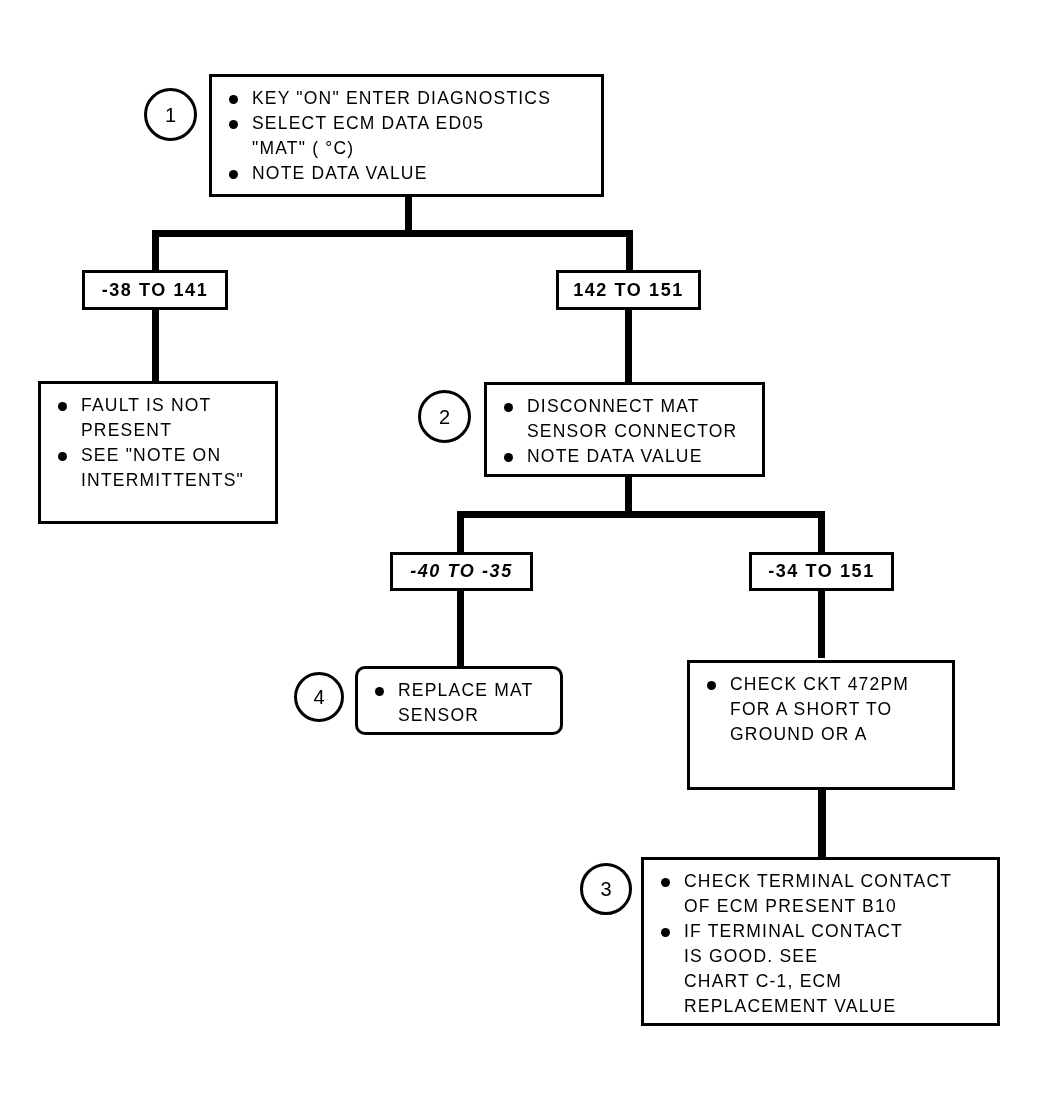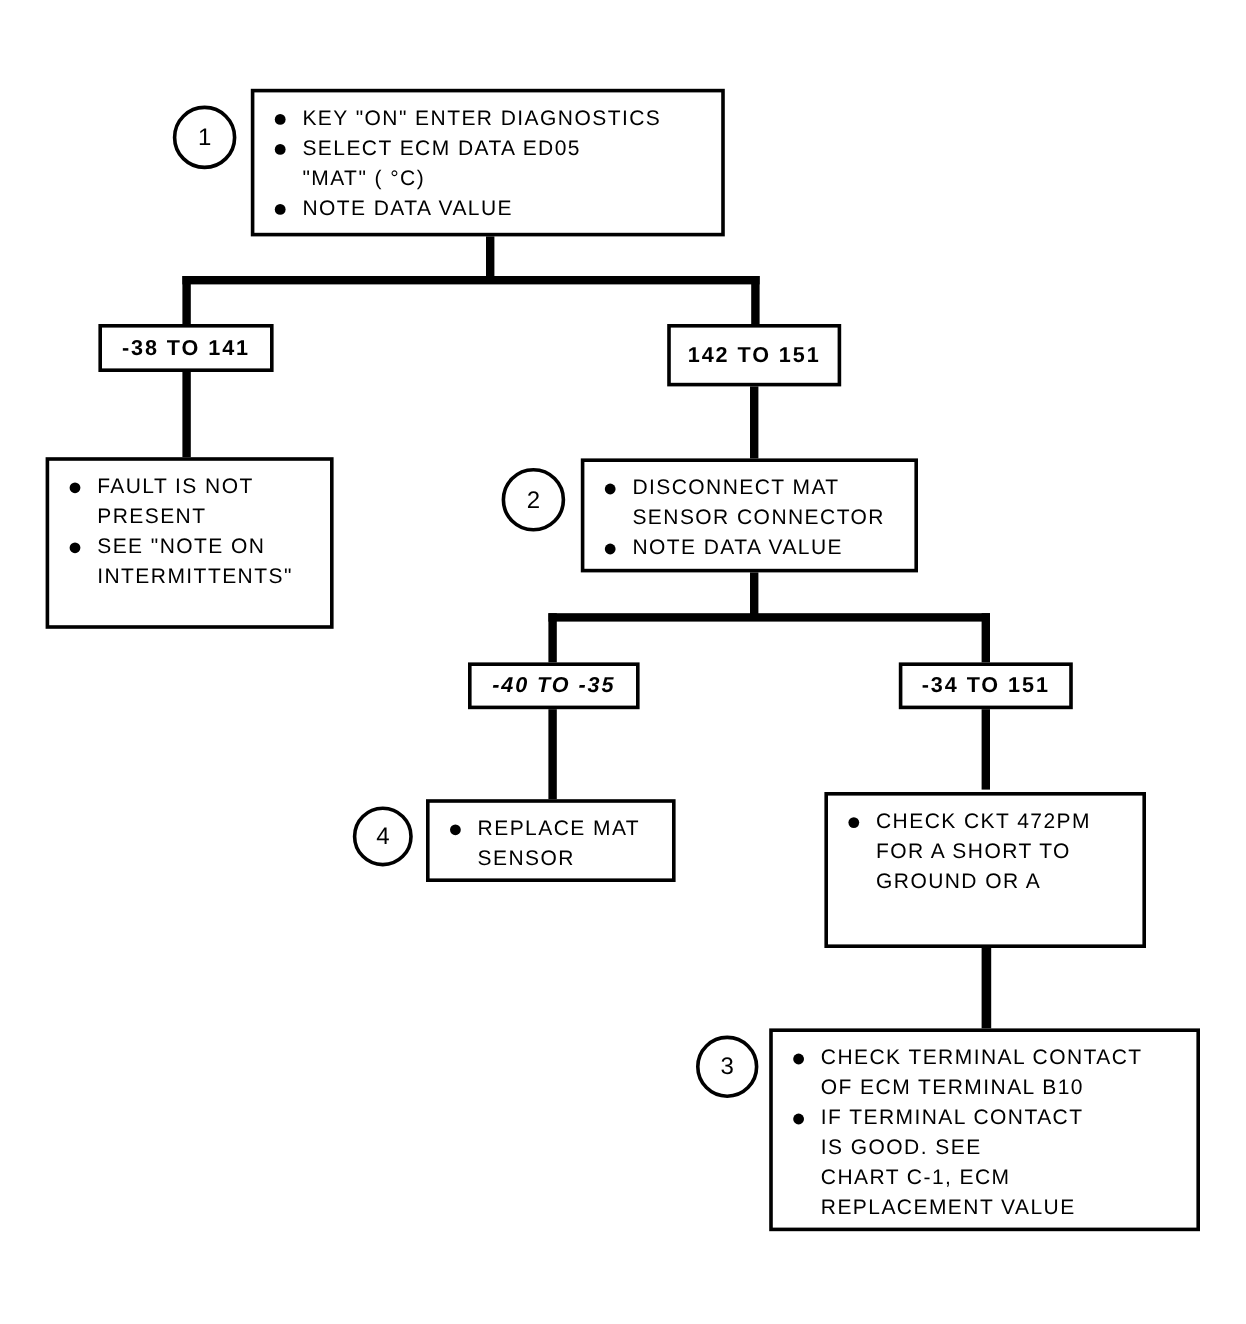--- a/index.html
+++ b/index.html
@@ -153,21 +153,21 @@
       <span class="node-line bulleted">SELECT ECM DATA ED05</span>
       <span class="node-line">"MAT" ( °C)</span>
       <span class="node-line bulleted">NOTE DATA VALUE</span>
     </div>
   </div>
 
   <div class="range-box" style="left:82px; top:270px; width:146px; height:40px;">
     <span class="range-text">-38 TO 141</span>
   </div>
 
-  <div class="range-box" style="left:556px; top:270px; width:145px; height:52px;">
+  <div class="range-box" style="left:556px; top:270px; width:145px; height:40px;">
     <span class="range-text">142 TO 151</span>
   </div>
 
   <div class="node-box" style="left:38px; top:381px; width:240px; height:143px;">
     <div class="node-lines">
       <span class="node-line bulleted">FAULT IS NOT</span>
       <span class="node-line">PRESENT</span>
       <span class="node-line bulleted">SEE "NOTE ON</span>
       <span class="node-line">INTERMITTENTS"</span>
     </div>
@@ -182,39 +182,39 @@
   </div>
 
   <div class="range-box" style="left:390px; top:552px; width:143px; height:39px;font-style:italic;">
     <span class="range-text">-40 TO -35</span>
   </div>
 
   <div class="range-box" style="left:749px; top:552px; width:145px; height:39px;">
     <span class="range-text">-34 TO 151</span>
   </div>
 
-  <div class="node-box" style="left:355px; top:666px; width:208px; height:69px;">
+  <div class="node-box" style="left:355px; top:666px; width:208px; height:69px;border-radius:10px;">
     <div class="node-lines">
       <span class="node-line bulleted">REPLACE MAT</span>
       <span class="node-line">SENSOR</span>
     </div>
   </div>
 
   <div class="node-box" style="left:687px; top:660px; width:268px; height:130px;">
     <div class="node-lines">
       <span class="node-line bulleted">CHECK CKT 472PM</span>
       <span class="node-line">FOR A SHORT TO</span>
       <span class="node-line">GROUND OR A</span>
     </div>
   </div>
 
   <div class="node-box" style="left:641px; top:857px; width:359px; height:169px;">
     <div class="node-lines">
       <span class="node-line bulleted">CHECK TERMINAL CONTACT</span>
-      <span class="node-line">OF ECM TERMINAL B10</span>
+      <span class="node-line">OF ECM PRESENT B10</span>
       <span class="node-line bulleted">IF TERMINAL CONTACT</span>
       <span class="node-line">IS GOOD. SEE</span>
       <span class="node-line">CHART C-1, ECM</span>
       <span class="node-line">REPLACEMENT VALUE</span>
     </div>
   </div>
 
 </div>
 
 </body></html>

